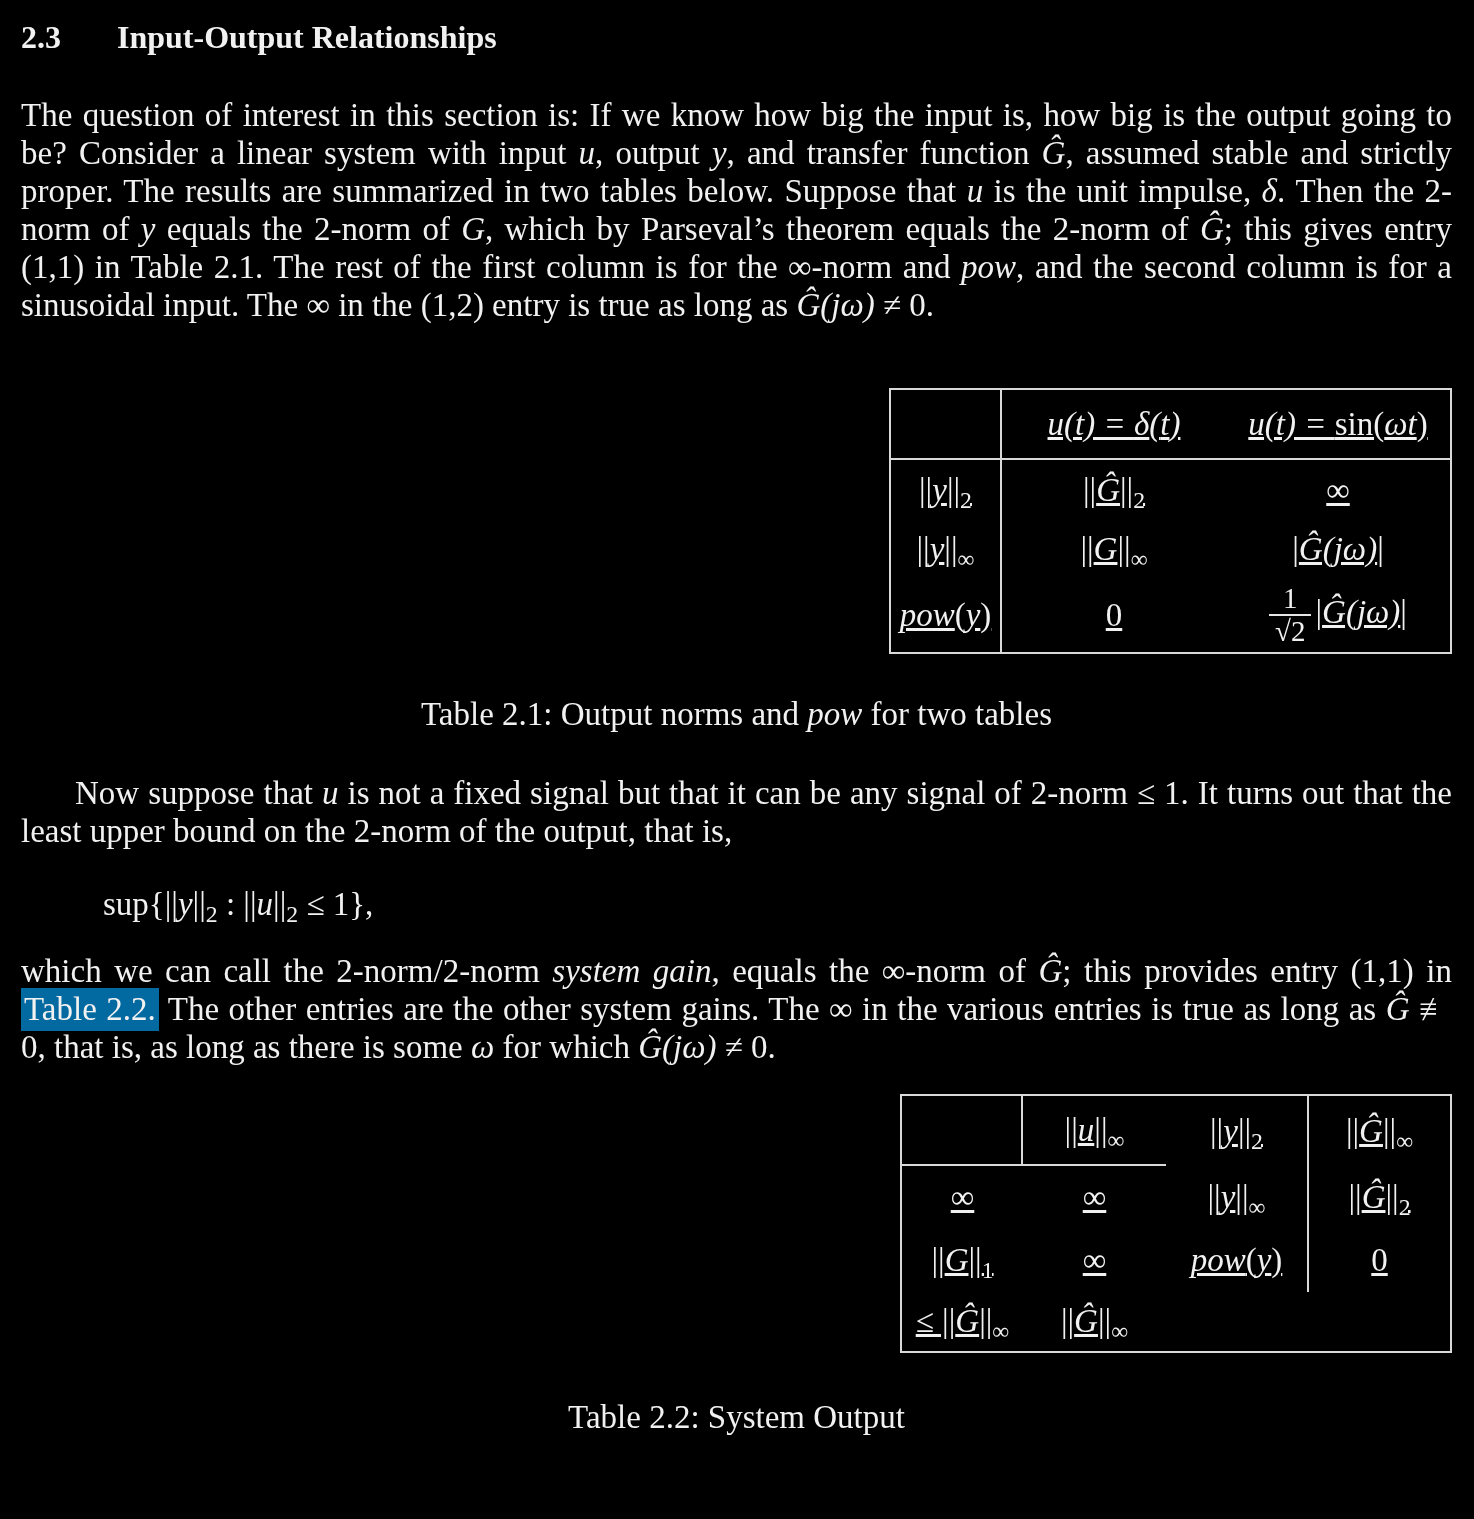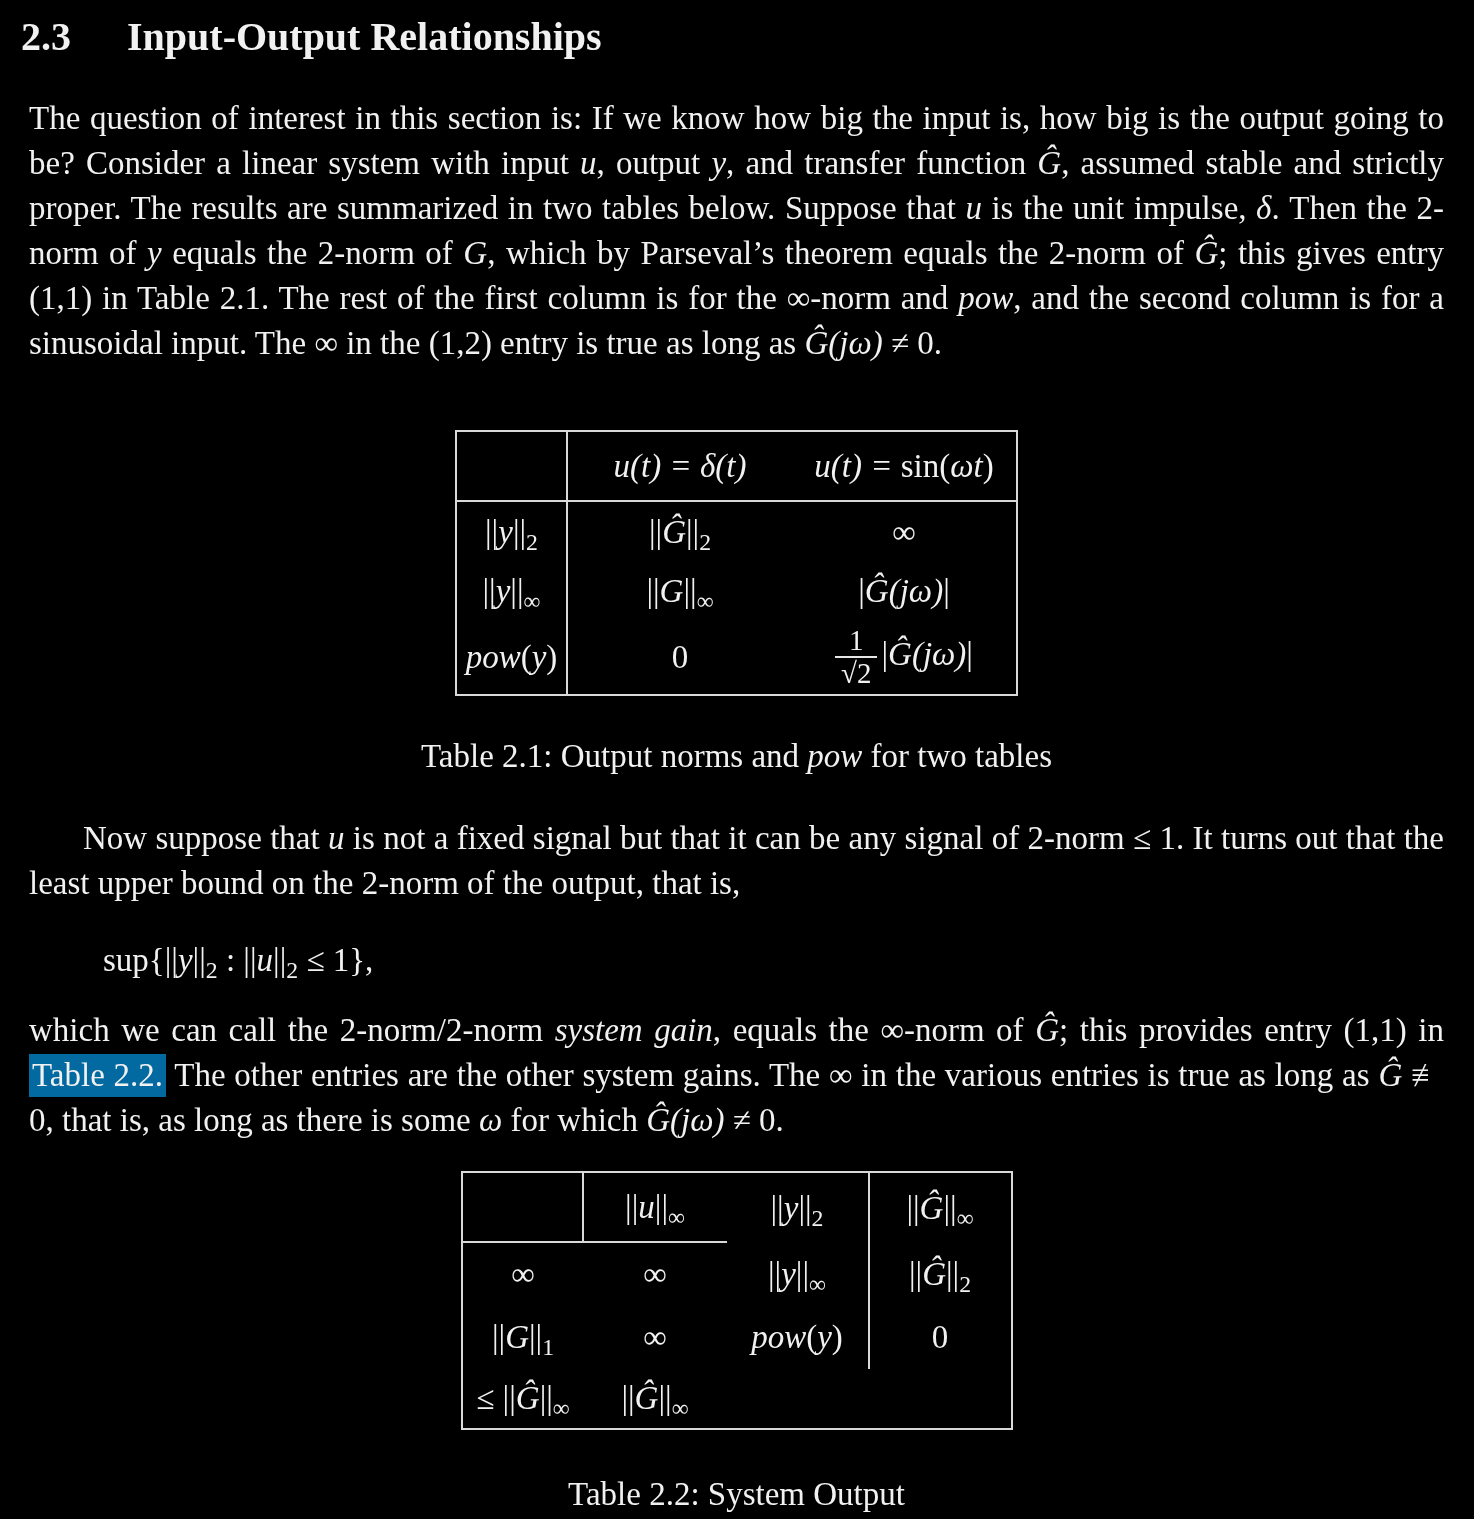--- a/index.html
+++ b/index.html
@@ -3,31 +3,31 @@
 <meta charset="utf-8">
 <style>
   html,body{margin:0;padding:0;}
   body{
     width:1474px;height:1519px;
     background:#000;color:#f1f1f1;
     font-family:"Liberation Serif","DejaVu Serif",serif;
     overflow:hidden;
   }
   .page{padding:12px 22px 0 21px;}
-  .heading{font-size:40px;font-weight:bold;margin:0;line-height:50px;white-space:nowrap;}
+  .heading{font-size:32px;font-weight:bold;margin:0;line-height:50px;white-space:nowrap;}
   .heading .num{margin-right:56px;}
-  .para{font-size:33px;line-height:45px;text-align:justify;margin:8px;}
+  .para{font-size:33px;line-height:38px;text-align:justify;margin:0;}
   .p1{margin-top:34px;}
   .p2{margin-top:40px;text-indent:54px;}
   .p3{margin-top:24px;}
   .equation{font-size:33px;line-height:48px;margin:30px 0 0 82px;text-align:left;}
   .mi{font-style:italic;}
   .msub{font-size:0.72em;vertical-align:-0.30em;line-height:0;}
   .hl{background:#0369a1;padding:3px 3px 4px 3px;}
-  .tablewrap{display:flex;justify-content:center;}
+  .tablewrap{display:flex;justify-content:flex-end;text-decoration:underline;}
   .t1{margin-top:64px;}
   .t2{margin-top:28px;}
   .grid{border:2px solid #d9d9d9;display:grid;font-size:33px;}
   .t1 .grid{grid-template-columns:111px 224px 224px;grid-template-rows:70px 60px 58px 74px;}
   .t2 .grid{grid-template-columns:121px 143px 143px 141px;grid-template-rows:70px 63px 63px 59px;}
   .cell{display:flex;align-items:center;justify-content:center;overflow:visible;}
   .c1{border-right:2px solid #d9d9d9;}
   .hrow{border-bottom:2px solid #d9d9d9;}
   .cin{display:inline;white-space:nowrap;}
   .frac{display:inline-flex;flex-direction:column;align-items:center;vertical-align:middle;

